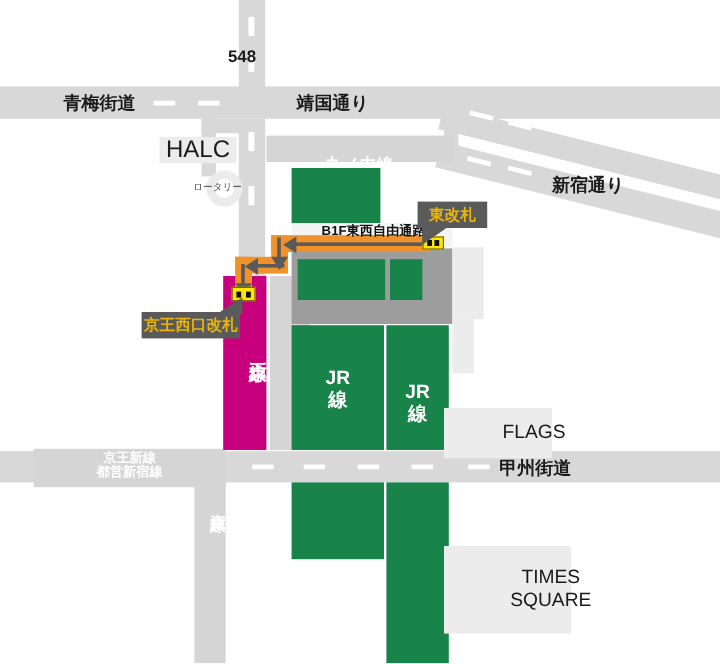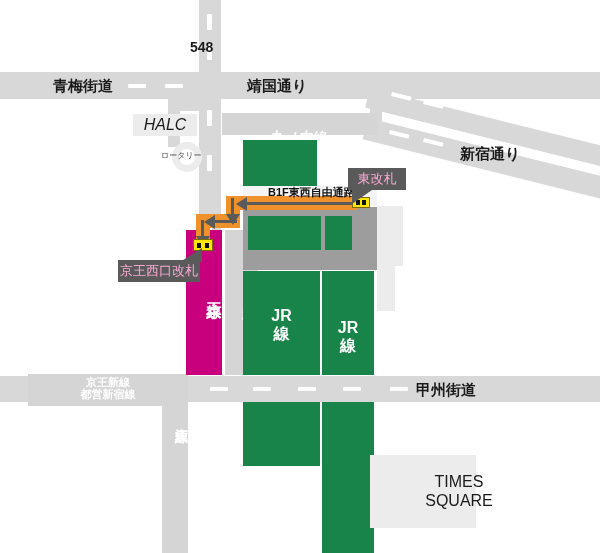--- a/index.html
+++ b/index.html
@@ -114,22 +114,22 @@
   .gate i{
     display:block;
     width:4px;height:5px;
     background:#111111;
   }
 
   
   .callout{
     position:absolute;
     background:#5a5a5a;
-    color:#f9a8d4;
-    font-weight:normal;
+    color:#eab308;
+    font-weight:bold;
     display:flex;
     align-items:center;
     justify-content:center;
     white-space:nowrap;
   }
   .callout-tail{
     position:absolute;
     width:0;height:0;
   }
 
@@ -223,23 +223,24 @@
   <div class="blk blk-green" style="left:322px;top:271px;width:52px;height:104px;"></div>
   <div class="rail-label" style="left:322px;top:319px;width:52px;font-size:16px;">JR
 線</div>
 
   <div class="blk blk-green" style="left:243px;top:402px;width:77px;height:64px;"></div>
   <div class="blk blk-green" style="left:322px;top:402px;width:52px;height:151px;"></div>
 
   <div class="blk blk-lightgray" style="left:377px;top:206px;width:26px;height:60px;"></div>
   <div class="blk blk-lightgray" style="left:377px;top:266px;width:18px;height:45px;"></div>
 
-  <div class="poi" style="left:133px;top:114px;width:64px;height:22px;font-size:16px;font-style:italic;">HALC</div>
-
-
+  <div class="poi" style="left:133px;top:114px;width:64px;height:22px;font-size:20px;">HALC</div>
+
+
+  <div class="poi" style="left:370px;top:340px;width:30px;height:42px;font-size:16px;padding-left:60px;">FLAGS</div>
 
 
   <div class="poi" style="left:370px;top:455px;width:34px;height:73px;font-size:16px;padding-left:72px;">TIMES
 SQUARE</div>
 
   <div class="rotary-ring" style="left:172px;top:142px;width:30px;height:30px;"></div>
   <div class="rotary-text" style="left:161px;top:150px;font-size:8px;">ロータリー</div>
 
   <div class="route" style="left:226px;top:196px;width:132px;height:14px;"></div>
 

